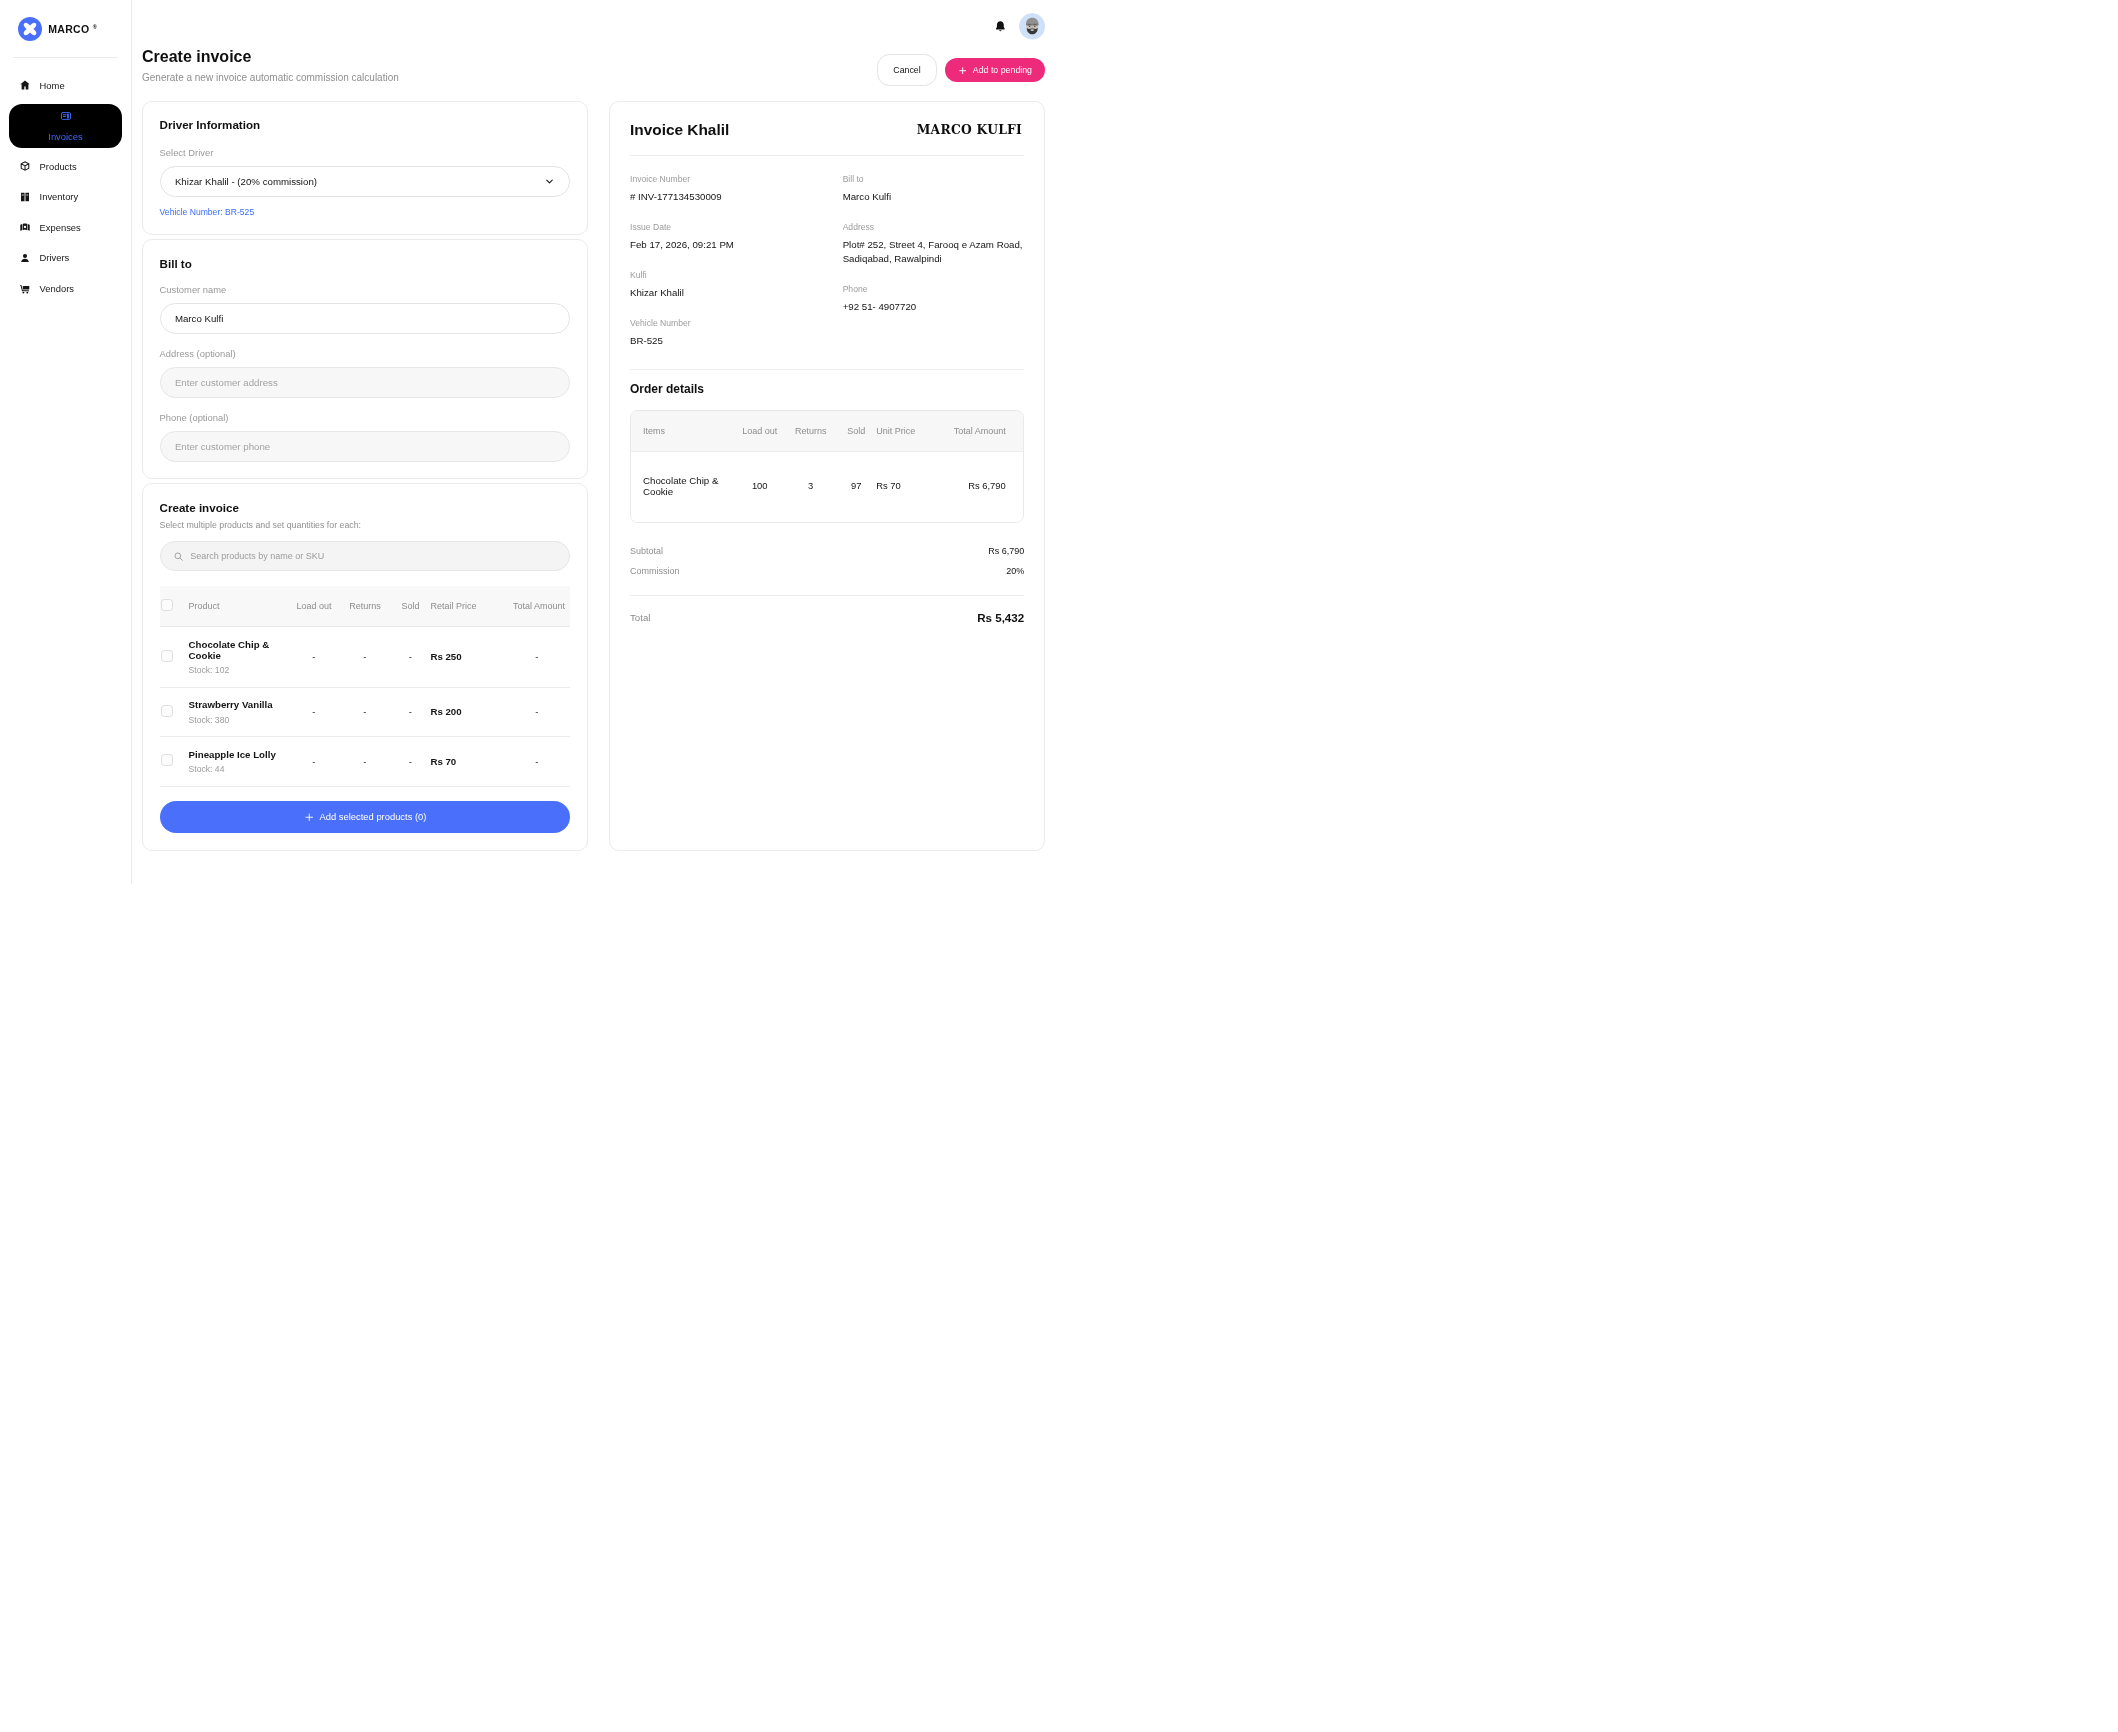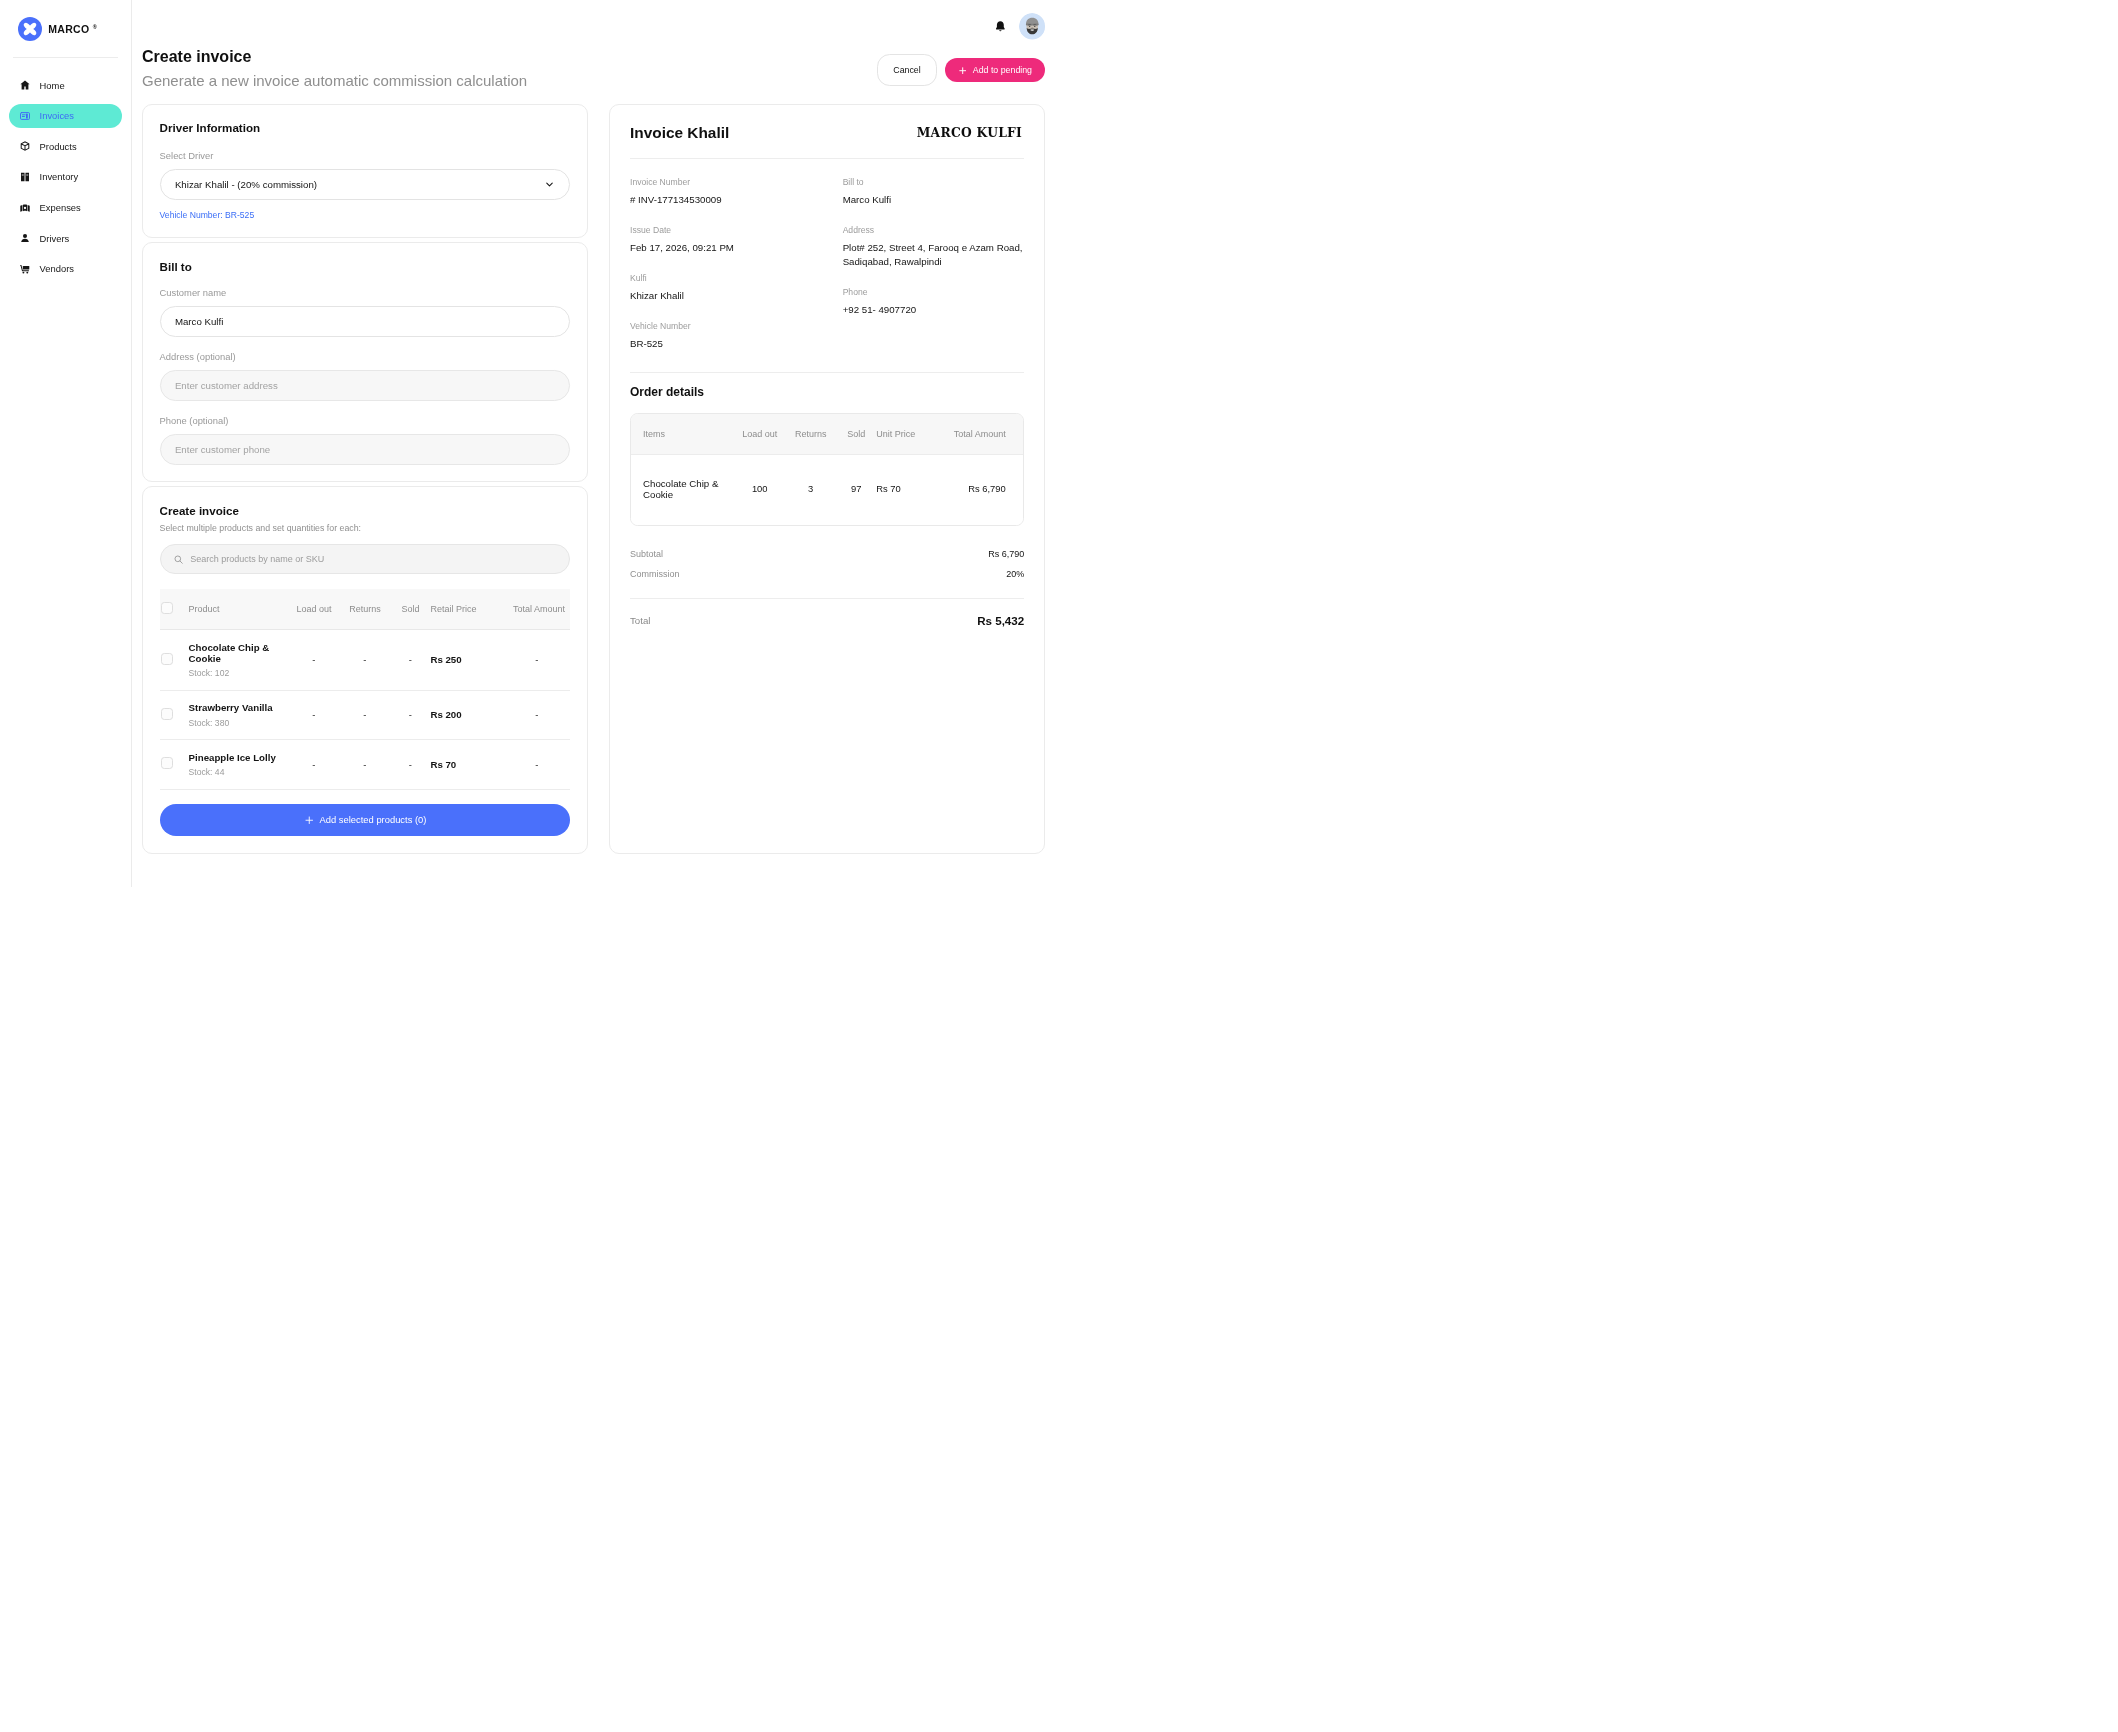--- a/index.html
+++ b/index.html
@@ -10,32 +10,32 @@
   
   .sidebar { width:132px; flex-shrink:0; border-right:0.6px solid #ebebeb; background:#fff; }
   .sidebar-header { display:flex; align-items:center; gap:6.6px; padding:16.6px 0 16.6px 17.7px; }
   .brand-text { font-size:10.5px; font-weight:bold; letter-spacing:0.3px; color:#111; }
   .brand-text sup { font-size:5.5px; font-weight:bold; }
   .sidebar-divider { height:0.6px; background:#ececec; margin:0 13.2px; }
   .menu { padding:15.4px 8.8px 0 8.8px; display:flex; flex-direction:column; gap:6.6px; }
   .menu-item { display:flex; align-items:center; gap:8.8px; padding:6px 10px; border-radius:13.2px;
                font-size:9.4px; color:#161616; cursor:pointer; }
   .menu-item .mi-icon { width:12px; height:12px; display:flex; align-items:center; justify-content:center; color:#161616; }
-  .menu-item.active { background:#5eead4; color:#3f6af5; }
+  .menu-item.active { background:#000000; color:#3f6af5;flex-direction:column; }
   .menu-item.active .mi-icon { color:#3f6af5; }
 
   
   .main { flex:1; padding:0 13.8px 33px 10px; display:flex; flex-direction:column; }
   .topbar { display:flex; justify-content:flex-end; align-items:center; gap:12px; padding-top:13.2px; height:40px; }
   .bell { width:12.7px; height:12.7px; color:#111; cursor:pointer; }
   .avatar { width:26.5px; height:26.5px; border-radius:50%; overflow:hidden; cursor:pointer; }
 
   .header-row { display:flex; justify-content:space-between; align-items:flex-start; margin-top:7.7px; }
   .page-title { font-size:16px; font-weight:bold; color:#101010; }
-  .page-subtitle { font-size:15px; color:#8f8f8f; margin-top:6.6px; }
+  .page-subtitle { font-size:10px; color:#8f8f8f; margin-top:6.6px; }
   .header-actions { display:flex; align-items:center; gap:7.7px; margin-top:6.6px; }
   .btn { display:inline-flex; align-items:center; justify-content:center; gap:5.5px; cursor:pointer;
          font-family:"Liberation Sans",sans-serif; border:none; background:none; }
   .btn-cancel { height:32px; padding:0 15.4px; background:#fff; border:0.6px solid #e4e4e4; border-radius:12.7px; font-size:8.8px; color:#111; }
   .btn-pink { height:24px; padding:0 13.2px; background:#ee2a7b; border-radius:12.7px; font-size:8.8px; color:#fff; }
 
   .columns { display:grid; grid-template-columns:446px 1fr; gap:21px; margin-top:14.3px; align-items:stretch; }
   .col-left { display:flex; flex-direction:column; gap:4px; }
 
   .card { background:#fff; border:0.6px solid #ebebeb; border-radius:10px; padding:16.6px; }

